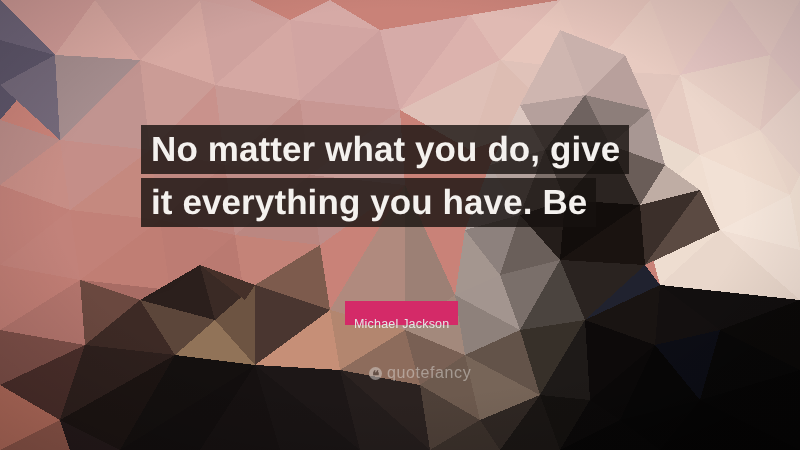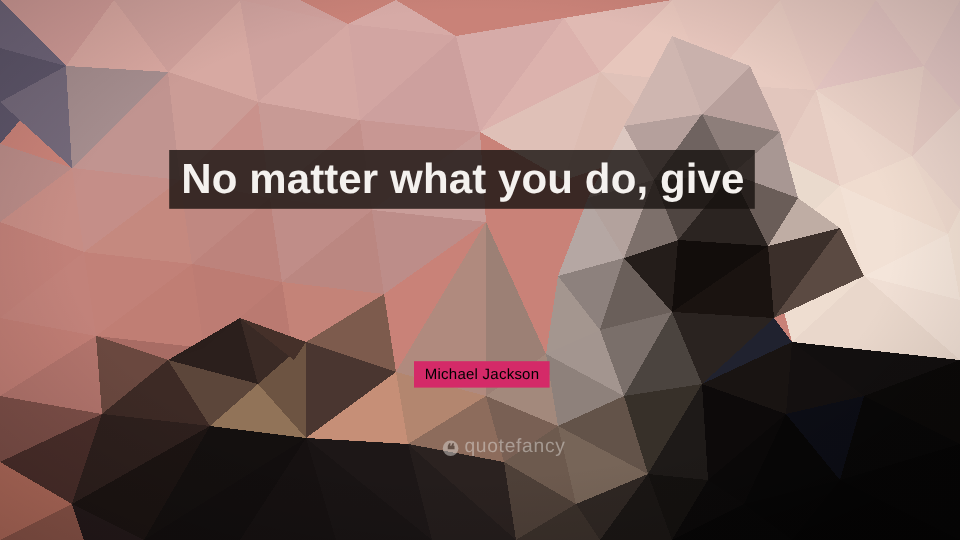--- a/index.html
+++ b/index.html
@@ -54,23 +54,23 @@
   }
   .quote-line:last-child { margin-bottom: 0; }
 
   
   #author-badge {
     position: absolute;
     left: 345px;
     top: 301px;
     height: 22px;
     line-height: 22px;
-    padding: 0 9px;
+    padding: 12px 9px;
     background: #d42a68;
-    color: #000000;
+    color: #e5e5e5;
     font-size: 12.5px;
     letter-spacing: 0.2px;
     white-space: nowrap;
     box-sizing: border-box;
   }
 
   
   #watermark {
     position: absolute;
     left: 369px;
@@ -294,20 +294,21 @@
     <defs>
       <radialGradient id="vig" cx="50%" cy="45%" r="78%">
         <stop offset="55%" stop-color="#000000" stop-opacity="0"></stop>
         <stop offset="100%" stop-color="#000000" stop-opacity="0.22"></stop>
       </radialGradient>
     </defs>
   </svg>
 
   <div id="quote-block">
     <span class="quote-line">No matter what you do, give</span>
+    <span class="quote-line">it everything you have. Be</span>
   </div>
 
   <div id="author-badge">Michael Jackson</div>
 
   <div id="watermark">
     <span id="watermark-icon">
       <span class="qm">❝</span>
     </span>
     <span id="watermark-text">quotefancy</span>
   </div>

